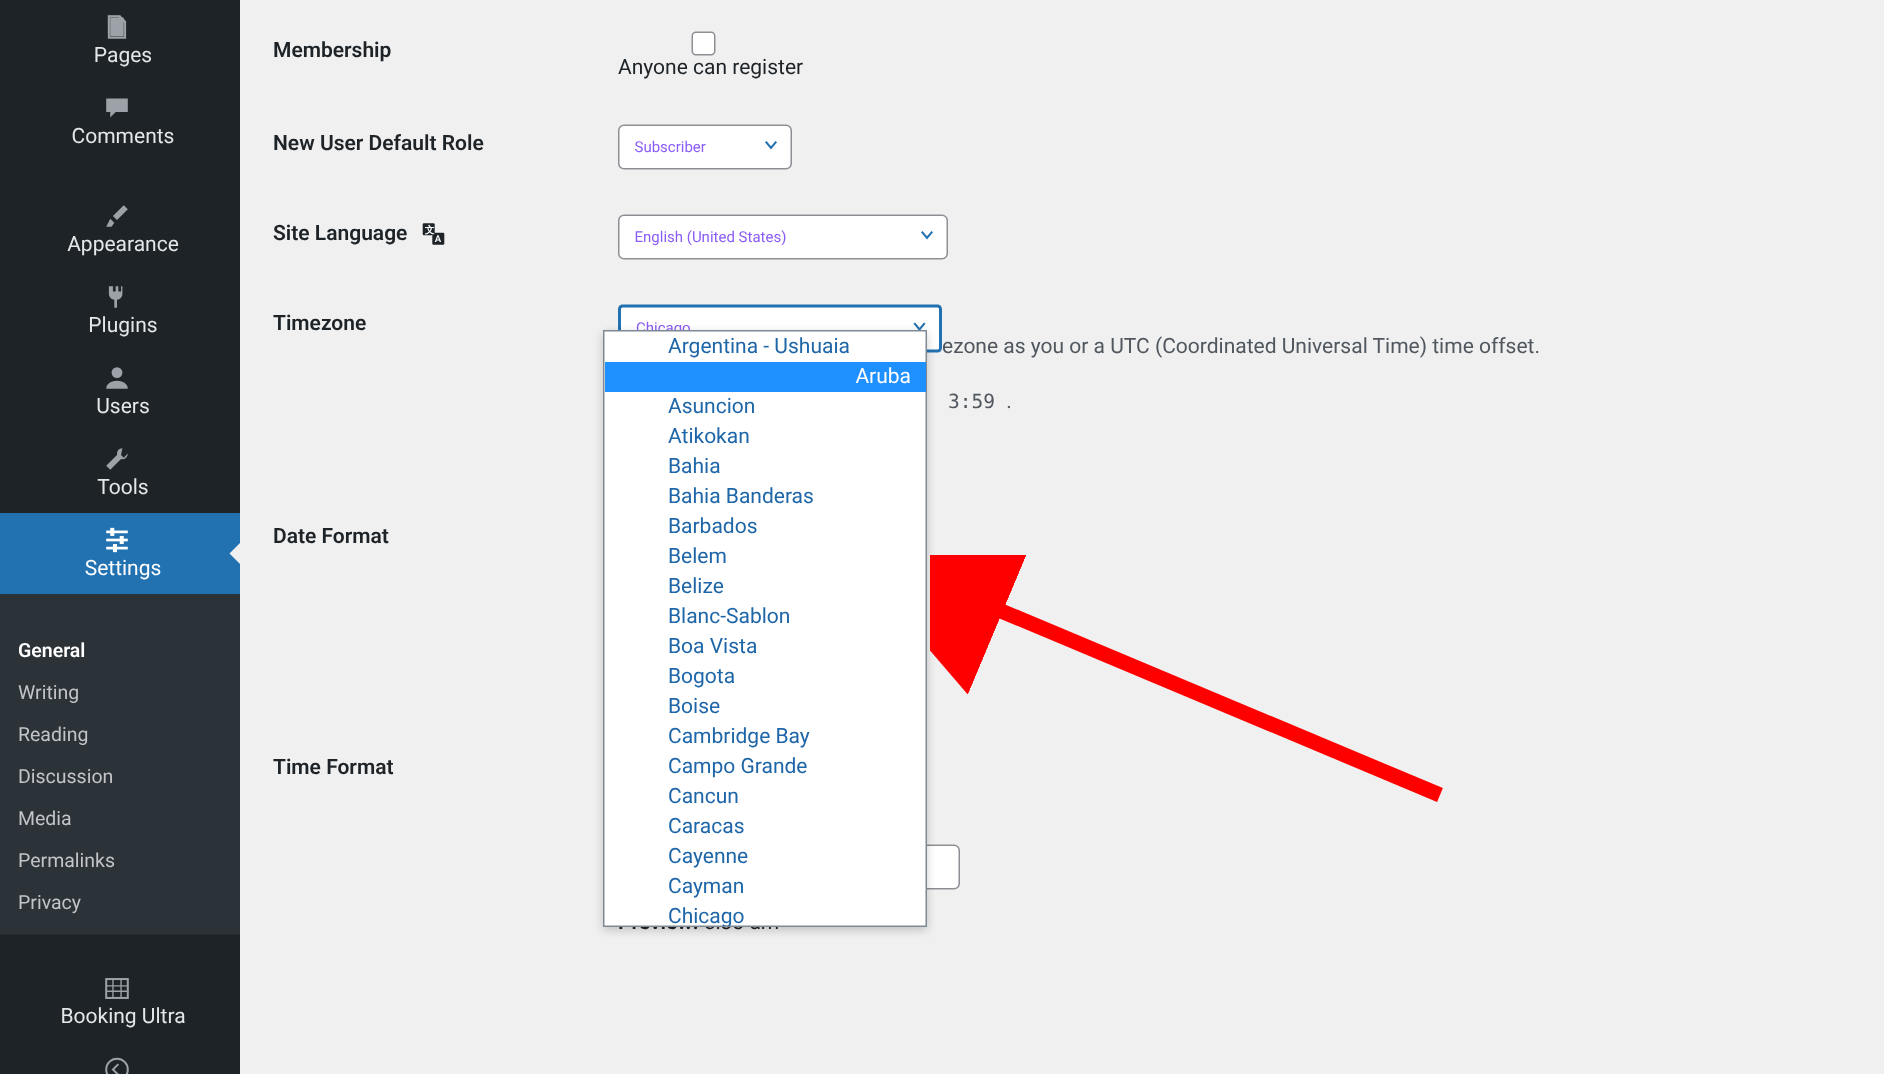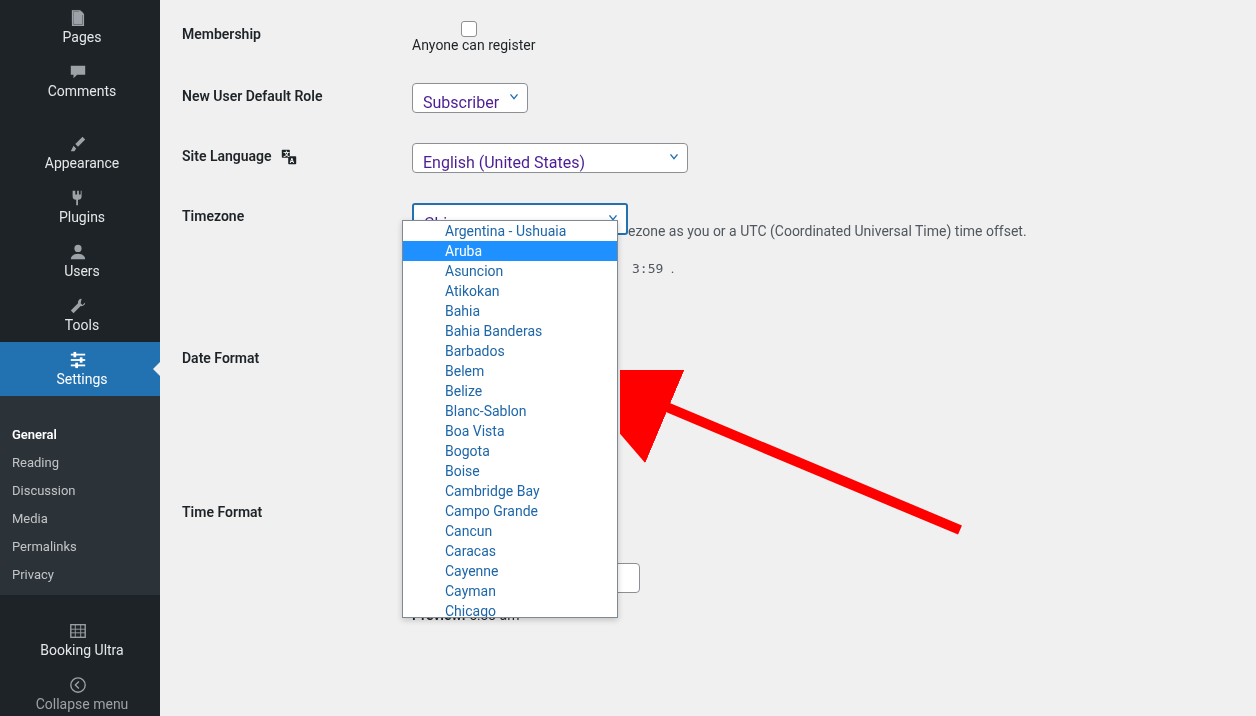--- a/index.html
+++ b/index.html
@@ -119,39 +119,39 @@
     width: 16px;
     height: 16px;
     border: 1px solid #8c8f94;
     border-radius: 3px;
     margin-right: 10px;
     appearance: none;
     background: #fff;
   }
   .select {
     display: inline-flex;
-    align-items: flex-end;
+    align-items: center;
     background: #fff;
     border: 1px solid #8c8f94;
     border-radius: 4px;
     height: 30px;
     padding: 0 28px 0 10px;
     position: relative;
-    font-size: 16px;
-    color: #4c1d95;
+    font-size: 10px;
+    color: #8b5cf6;
     cursor: pointer;
   }
   .select .chev {
     position: absolute;
     right: 6px;
     top: 50%;
     transform: translateY(-50%);
     color: #2271b1;
   }
-  .select.wide { width: 276px; }
+  .select.wide { width: 220px; }
   .select.role { width: 116px; }
   .select.tz {
     width: 216px;
     border: 2px solid #2271b1;
     border-radius: 3px;
     height: 32px;
   }
   .select.tz .chev { color: #2271b1; }
   .desc {
     color: #50575e;
@@ -225,20 +225,21 @@
   .dropdown-option {
     padding: 0px 10px 0 42px;
     line-height: 20px;
     cursor: pointer;
     color: #1e66a8;
     white-space: nowrap;
   }
   .dropdown-option.highlight {
     background: #1e90ff;
     color: #fff;
+    text-align: right;
   }
 
   
   .arrow-annot {
     position: absolute;
     z-index: 60;
     pointer-events: none;
   }
 
   svg.ico { width: 18px; height: 18px; display: block; }
@@ -308,20 +309,21 @@
           <rect x="2" y="15" width="16" height="2"></rect>
           <rect x="5" y="1" width="3" height="6"></rect>
           <rect x="12" y="7" width="3" height="6"></rect>
           <rect x="7" y="13" width="3" height="6"></rect>
         </svg>
     </span>
     <span>Settings</span>
   </div>
   <div class="sidebar-sub">
     <div class="sidebar-sub-item current">General</div>
+    <div class="sidebar-sub-item">Writing</div>
     <div class="sidebar-sub-item">Reading</div>
     <div class="sidebar-sub-item">Discussion</div>
     <div class="sidebar-sub-item">Media</div>
     <div class="sidebar-sub-item">Permalinks</div>
     <div class="sidebar-sub-item">Privacy</div>
   </div>
   <div class="sidebar-sep"></div>
   <div class="sidebar-item">
     <span class="icon">
       <svg class="ico" viewBox="0 0 20 20" fill="currentColor">

